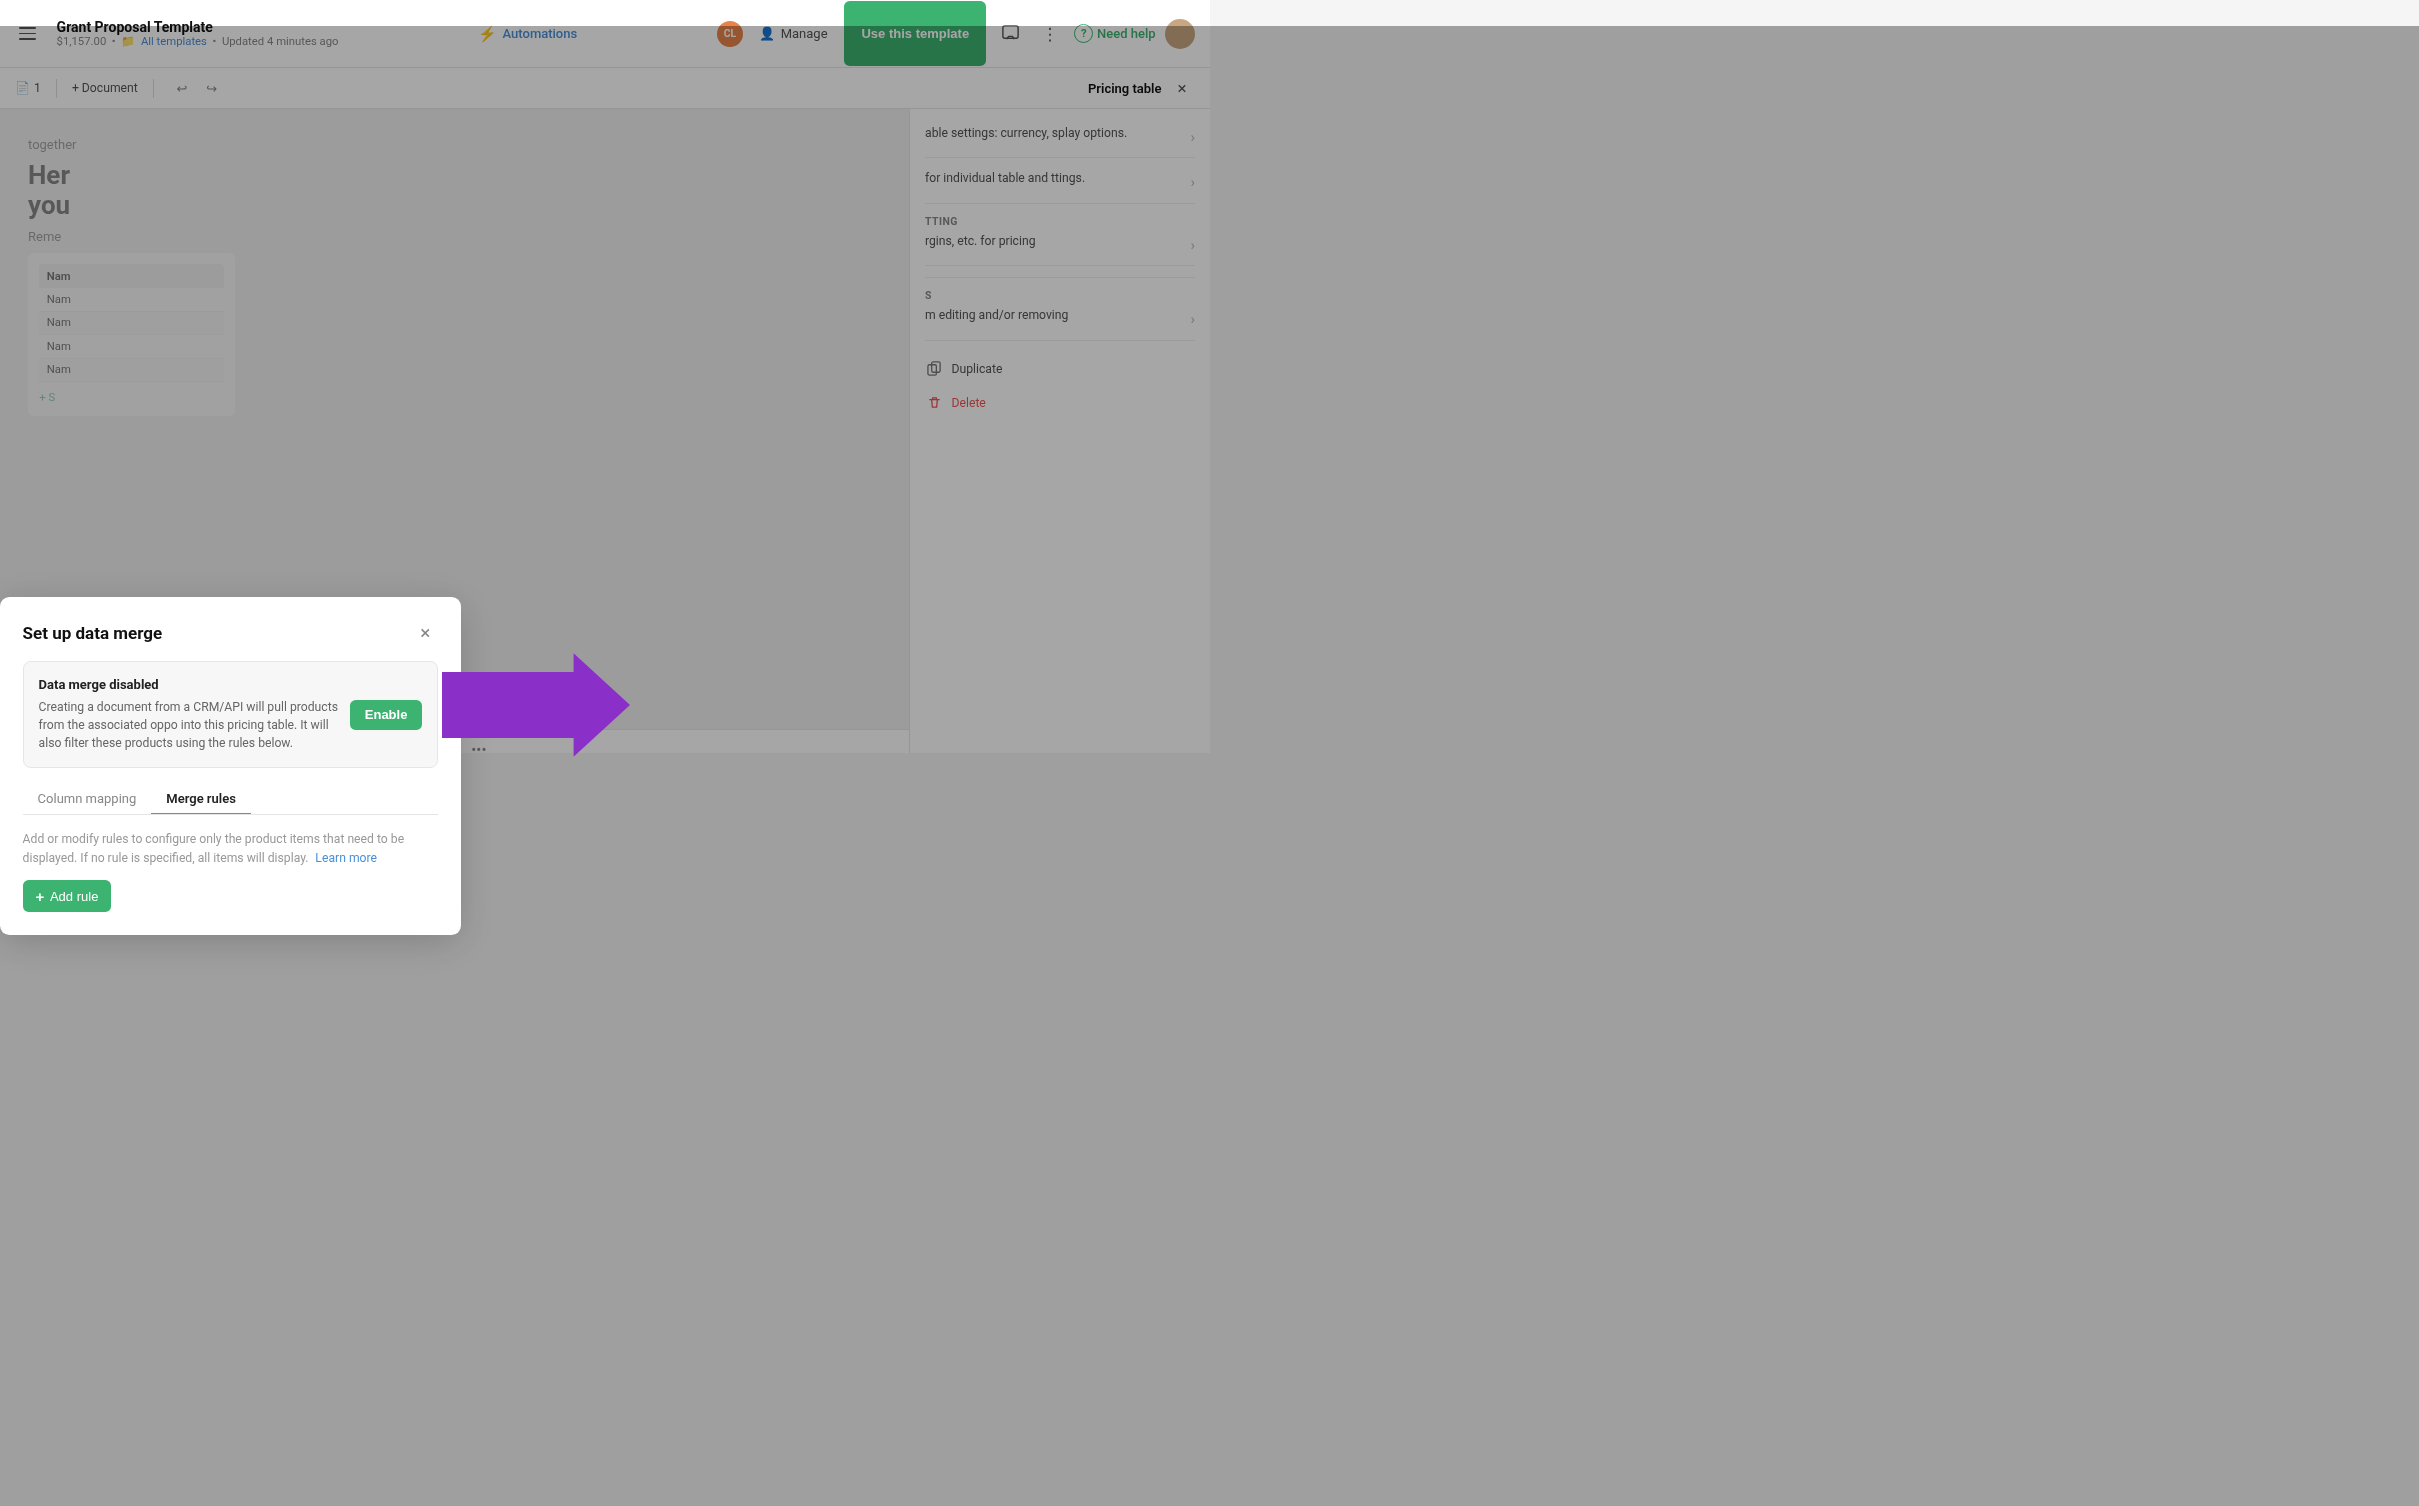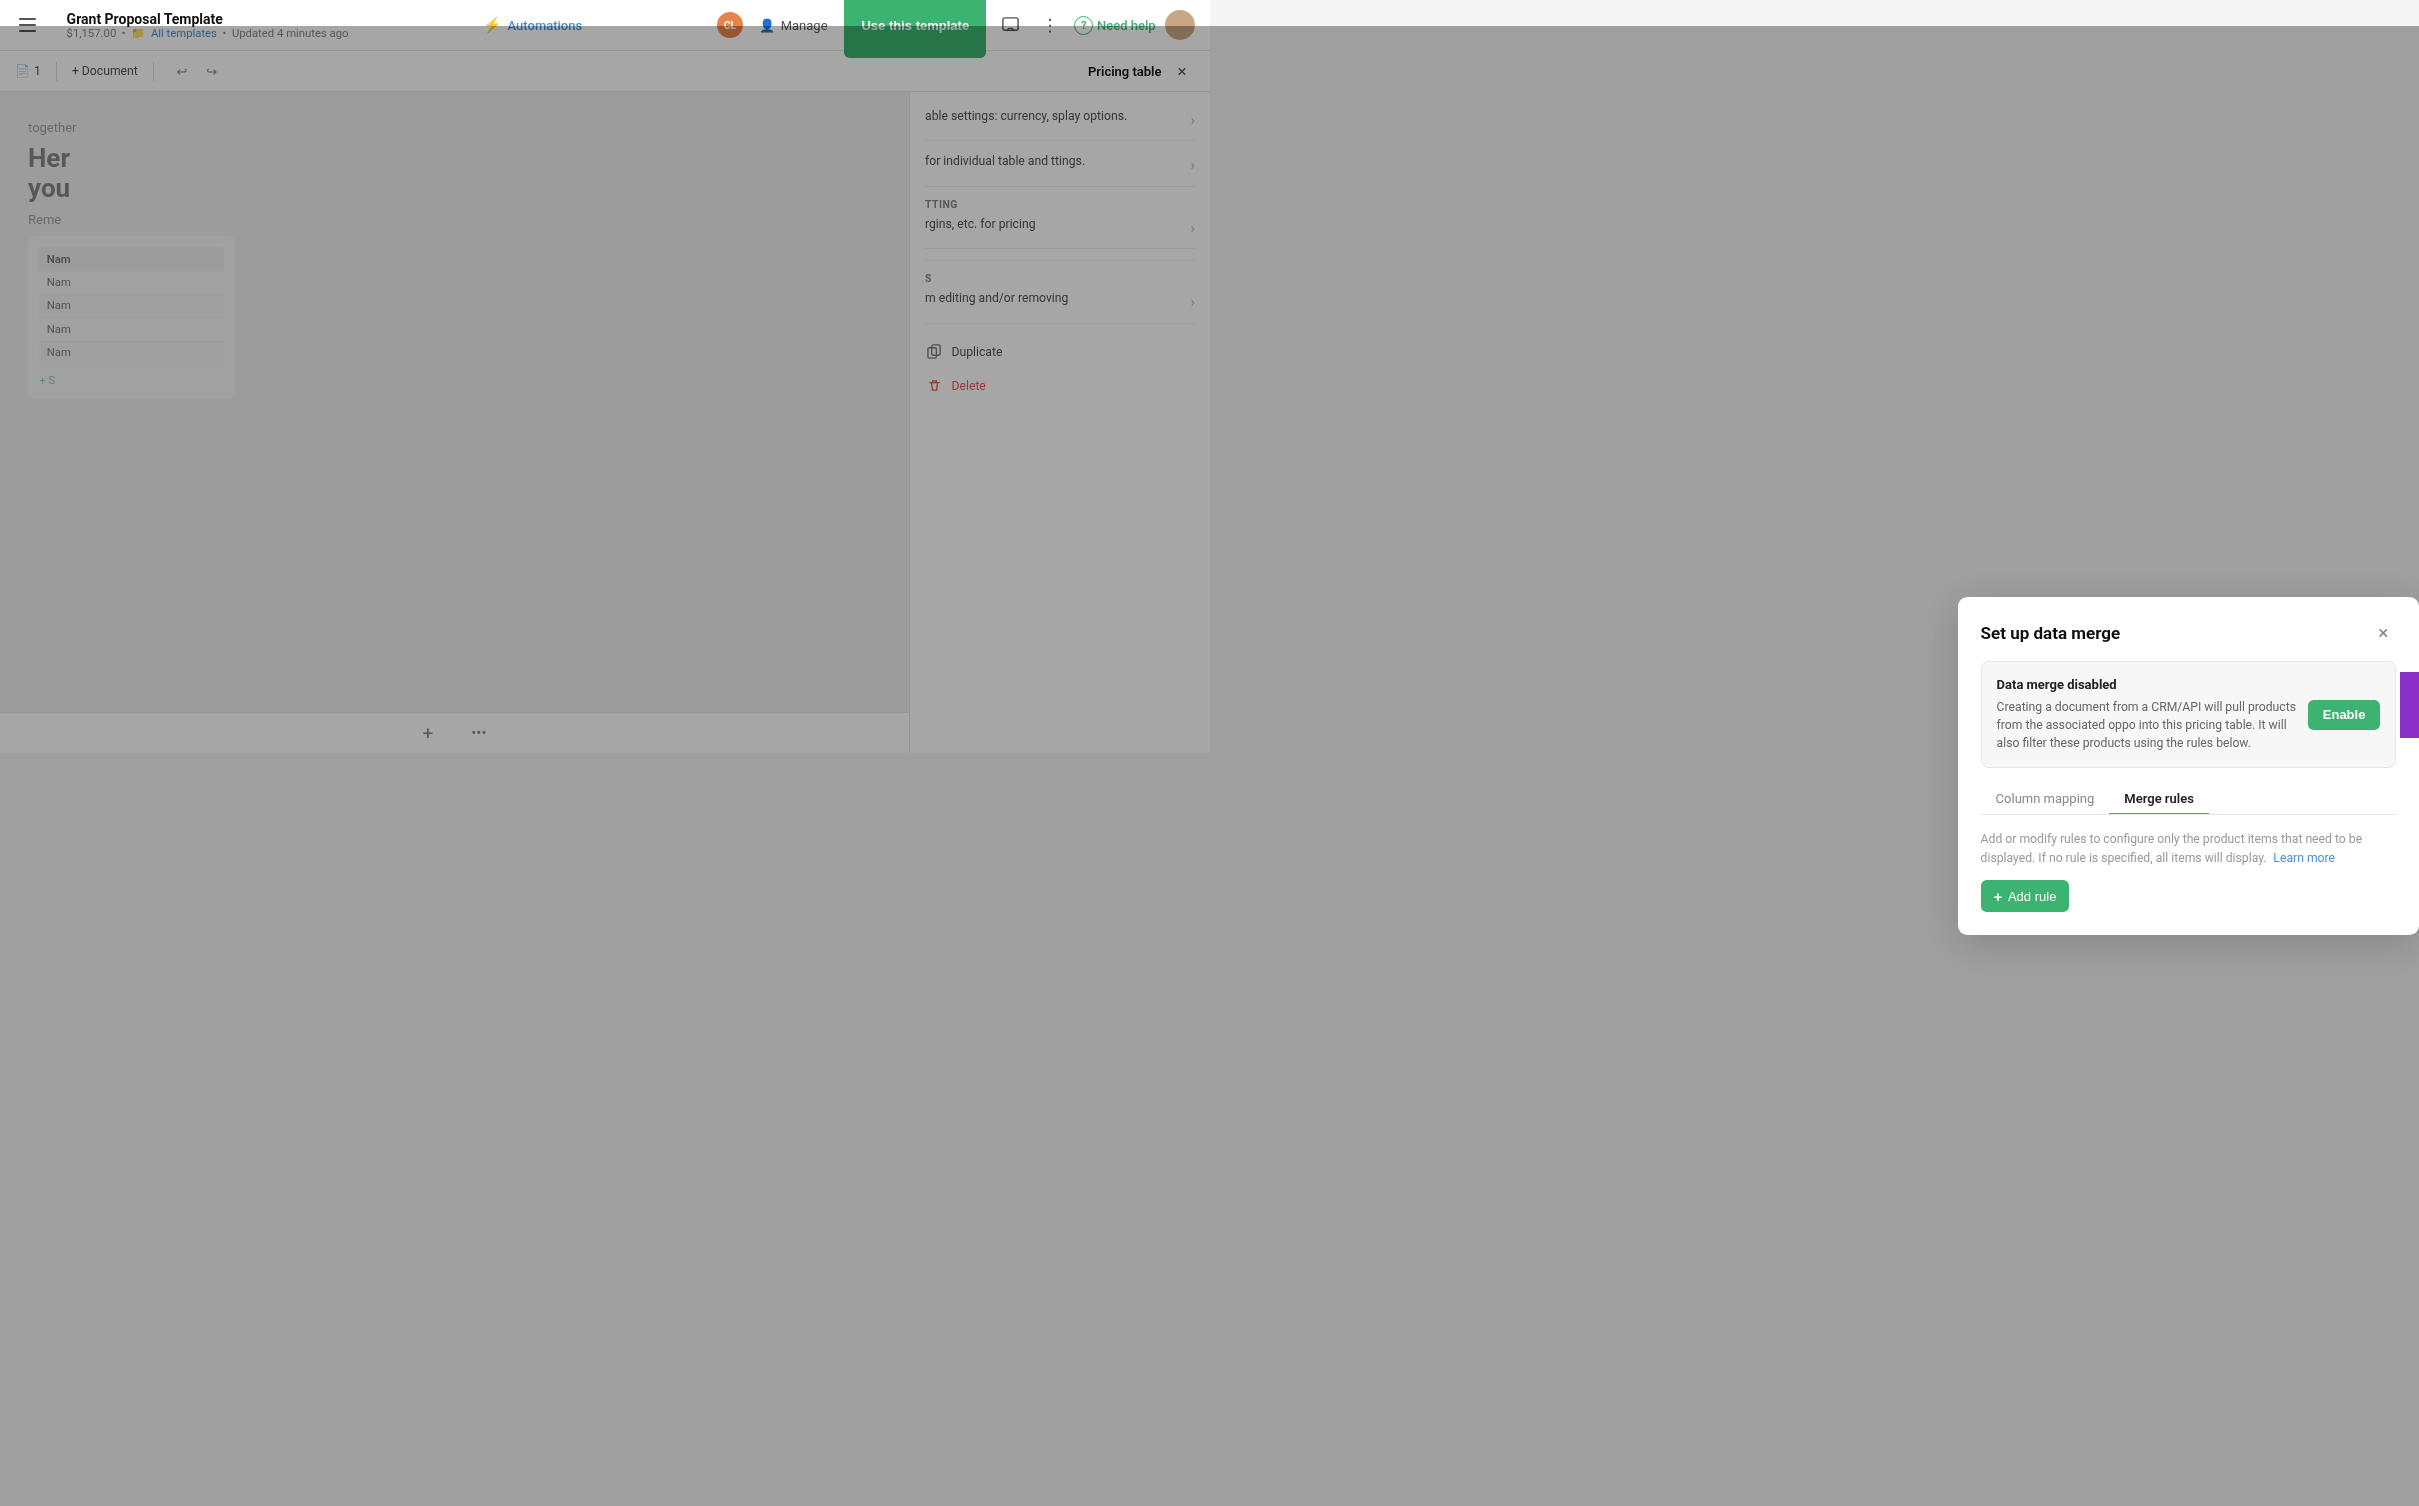--- a/index.html
+++ b/index.html
@@ -1,22 +1,22 @@
 <!DOCTYPE html>
 <html style="font-size:15px"><head>
   <meta charset="utf-8">
   <style>
     * { box-sizing: border-box; margin: 0; padding: 0; }
     body { font-family: -apple-system, BlinkMacSystemFont, 'Segoe UI', Roboto, sans-serif; background: #f5f5f5; overflow: hidden; width: 1210px; height: 753px; transform-origin: top left; }
 
     
     .top-header {
-      display: flex; align-items: center; height: 51px;
+      display: flex; align-items: center; height: 68px;
       background: #fff; border-bottom: 0.9px solid #e5e5e5;
-      padding: 0 15px; gap: 27px; position: relative; z-index: 10;
+      padding: 0 15px; gap: 17px; position: relative; z-index: 10;
     }
     .hamburger-icon { display: flex; flex-direction: column; gap: 3.8px; cursor: pointer; padding: 3.8px; }
     .hamburger-icon span { display: block; width: 17px; height: 1.9px; background: #555; border-radius: 0.9px; }
     .doc-title-area { display: flex; flex-direction: column; }
     .doc-title { font-weight: 700; font-size: 14px; color: #111; }
     .doc-meta { font-size: 11.3px; color: #888; display: flex; align-items: flex-start; gap: 5.6px; }
     .header-center { flex: 1; display: flex; justify-content: center; align-items: center; gap: 5.6px; }
     .automations-btn { display: flex; align-items: center; gap: 5.6px; color: #4a90d9; font-size: 13px; font-weight: 500; cursor: pointer; }
     .lightning-icon { color: #4a90d9; font-size: 15px; }
     .header-right { display: flex; align-items: center; gap: 9.4px; }
@@ -69,21 +69,21 @@
     .panel-label { font-size: 10.4px; font-weight: 700; color: #888; text-transform: uppercase; letter-spacing: 0.5px; margin-bottom: 3.8px; }
     .panel-link { color: #3cb371; font-size: 12.2px; cursor: pointer; text-decoration: none; }
     .panel-divider { height: 0.9px; background: #eee; margin: 11.3px 0; }
     .panel-action { display: flex; align-items: center; gap: 7.5px; padding: 7.5px 0; cursor: pointer; font-size: 12.2px; color: #555; }
     .panel-action-icon { width: 19px; height: 19px; display: flex; align-items: center; justify-content: center; font-size: 13px; color: #777; }
 
     
     .overlay {
       position: fixed; top: 0; left: 0; right: 0; bottom: 0;
       background: rgba(0,0,0,0.35); z-index: 100;
-      display: flex; align-items: center; justify-content: flex-end; margin-top: 26px;
+      display: flex; align-items: center; justify-content: flex-start; margin-top: 26px;
     }
     .modal {
       background: #fff; border-radius: 9.4px; width: 461px; max-width: 95vw;
       box-shadow: 0 7.5px 38px rgba(0,0,0,0.18); position: relative;
       padding: 0; overflow: hidden;
     }
     .modal-header { padding: 22.6px 22.6px 15px 22.6px; display: flex; align-items: center; justify-content: space-between; }
     .modal-title { font-size: 17px; font-weight: 700; color: #111; }
     .modal-close { width: 26px; height: 26px; display: flex; align-items: center; justify-content: center; cursor: pointer; color: #888; font-size: 19px; border-radius: 3.8px; }
     .modal-body { padding: 0 22.6px 22.6px 22.6px; }

